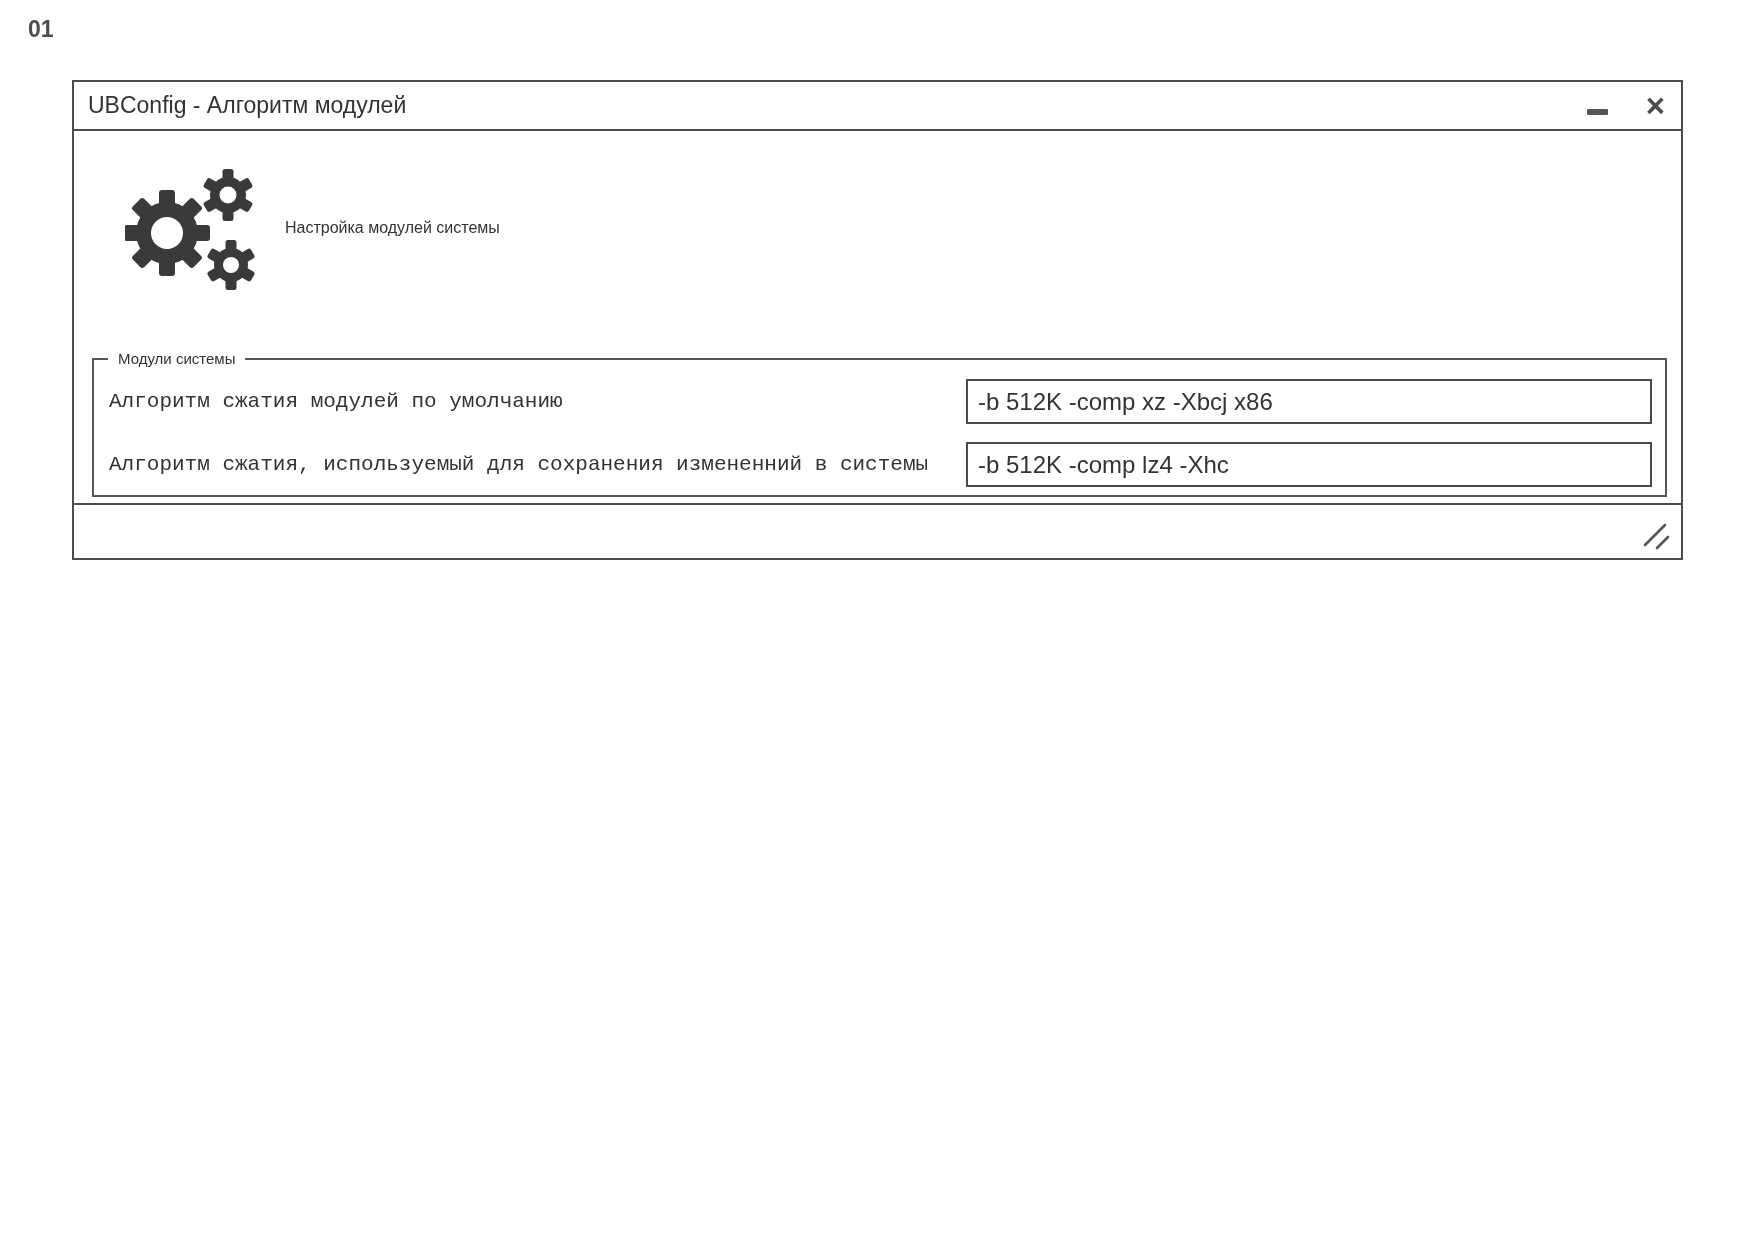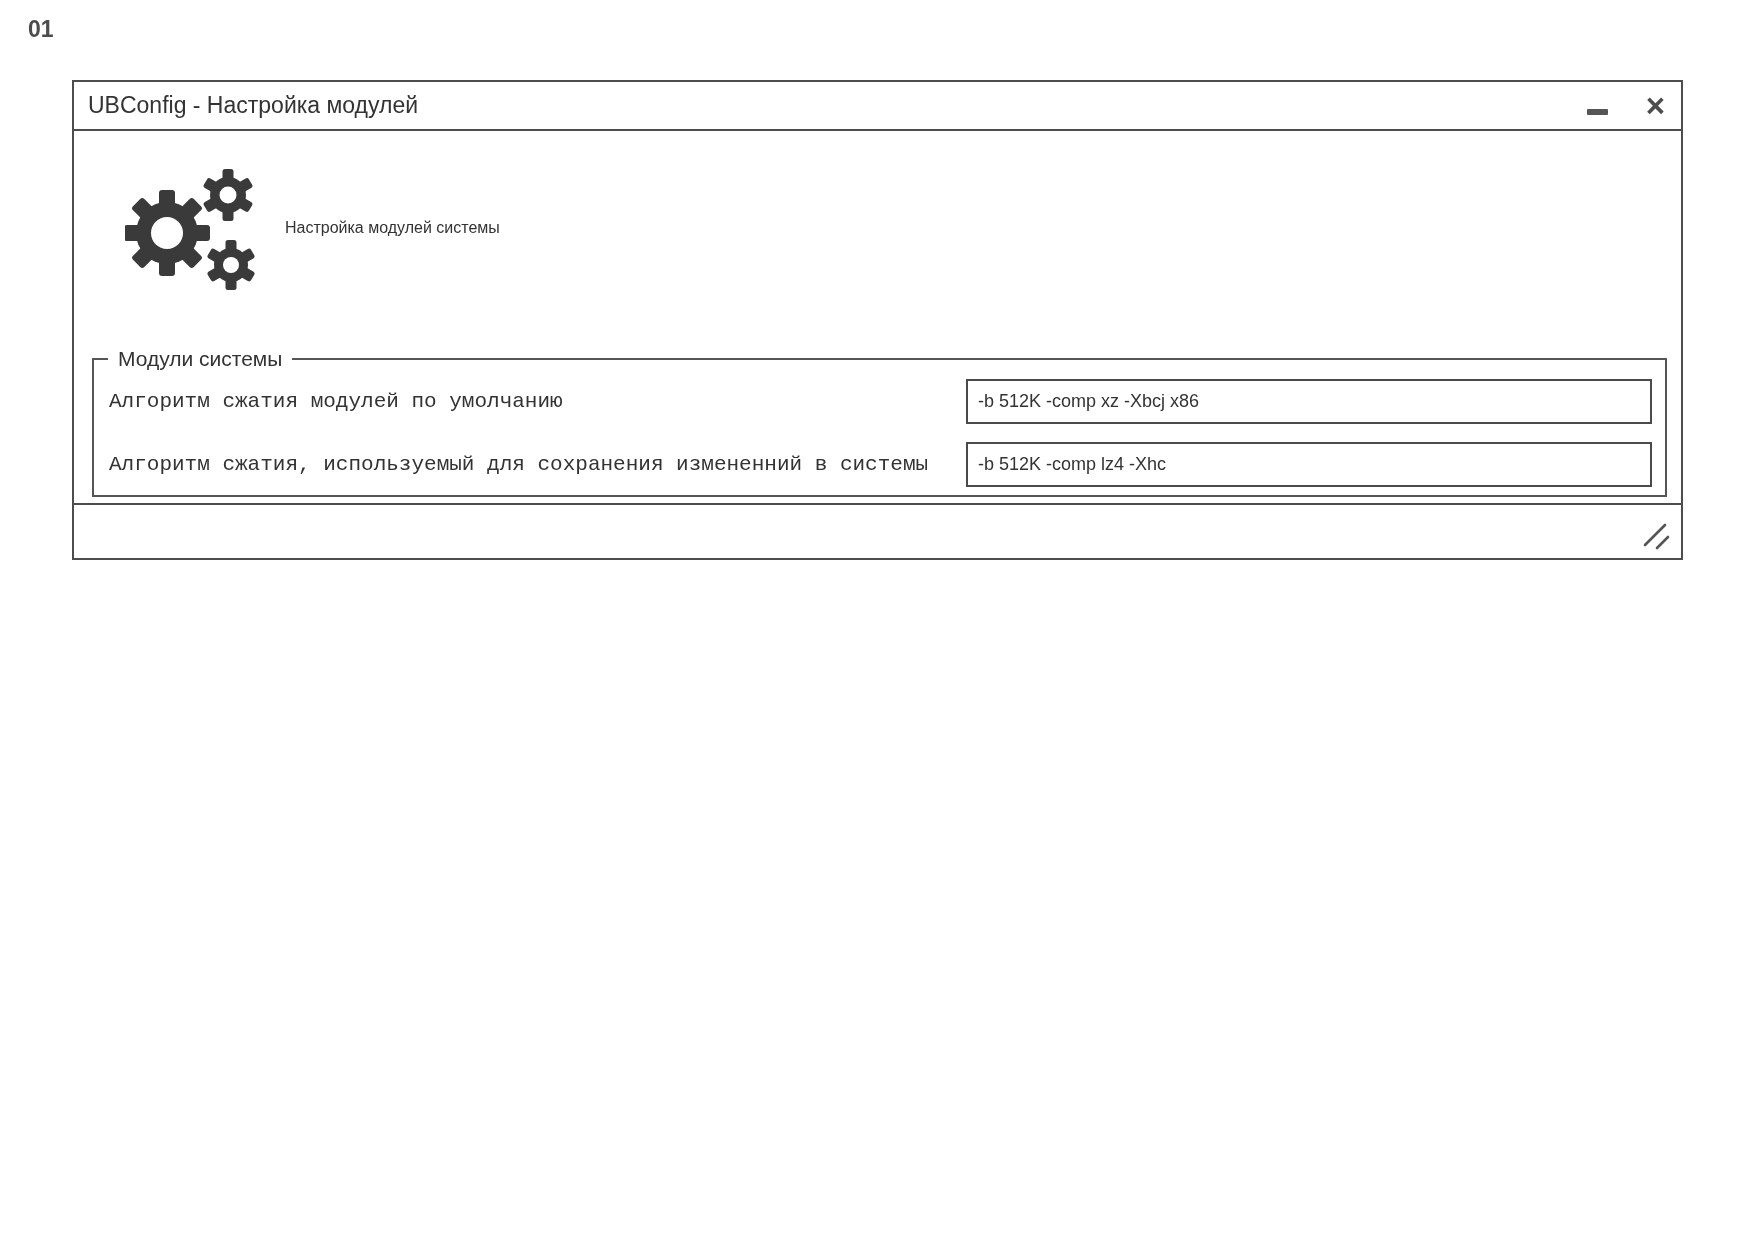--- a/index.html
+++ b/index.html
@@ -81,42 +81,42 @@
     position: absolute;
     left: 18px; top: 227px;
     width: 1575px; height: 139px;
     border: 2px solid #555555;
   }
   .group-legend {
     position: absolute;
     top: -13px; left: 14px;
     background: #ffffff;
     padding: 0 10px;
-    font-size: 21px;
+    font-size: 15px;
     color: #333333;
     line-height: 24px;
   }
   .field-label {
     position: absolute;
     left: 15px;
     font-size: 21px;
     color: #333333;
     white-space: nowrap;
     font-family: Liberation Mono, monospace;
   }
   .field-label.row1 { top: 30px; }
   .field-label.row2 { top: 93px; }
   .field-input {
     position: absolute;
     left: 872px;
     width: 686px; height: 45px;
     border: 2px solid #4a4a4a;
     background: #ffffff;
     font-family: "Liberation Sans", sans-serif;
-    font-size: 18px;
+    font-size: 24px;
     color: #333333;
     padding: 0 10px;
     outline: none;
   }
   .field-input.row1 { top: 19px; }
   .field-input.row2 { top: 82px; }
   .statusbar {
     flex: 0 0 auto;
     height: 55px;
     border-top: 2px solid #4d4d4d;
@@ -130,21 +130,21 @@
   }
 </style>
 </head>
 <body>
 
 <div class="step-label">01</div>
 
 <div class="window">
 
   <div class="titlebar">
-    <span>UBConfig - Настройка модулей</span>
+    <span>UBConfig - Алгоритм модулей</span>
     <div class="titlebar-controls">
       <div class="minimize-btn">
         <span class="minimize-glyph"></span>
       </div>
       <div class="close-btn">
         <span>×</span>
       </div>
     </div>
   </div>
 

